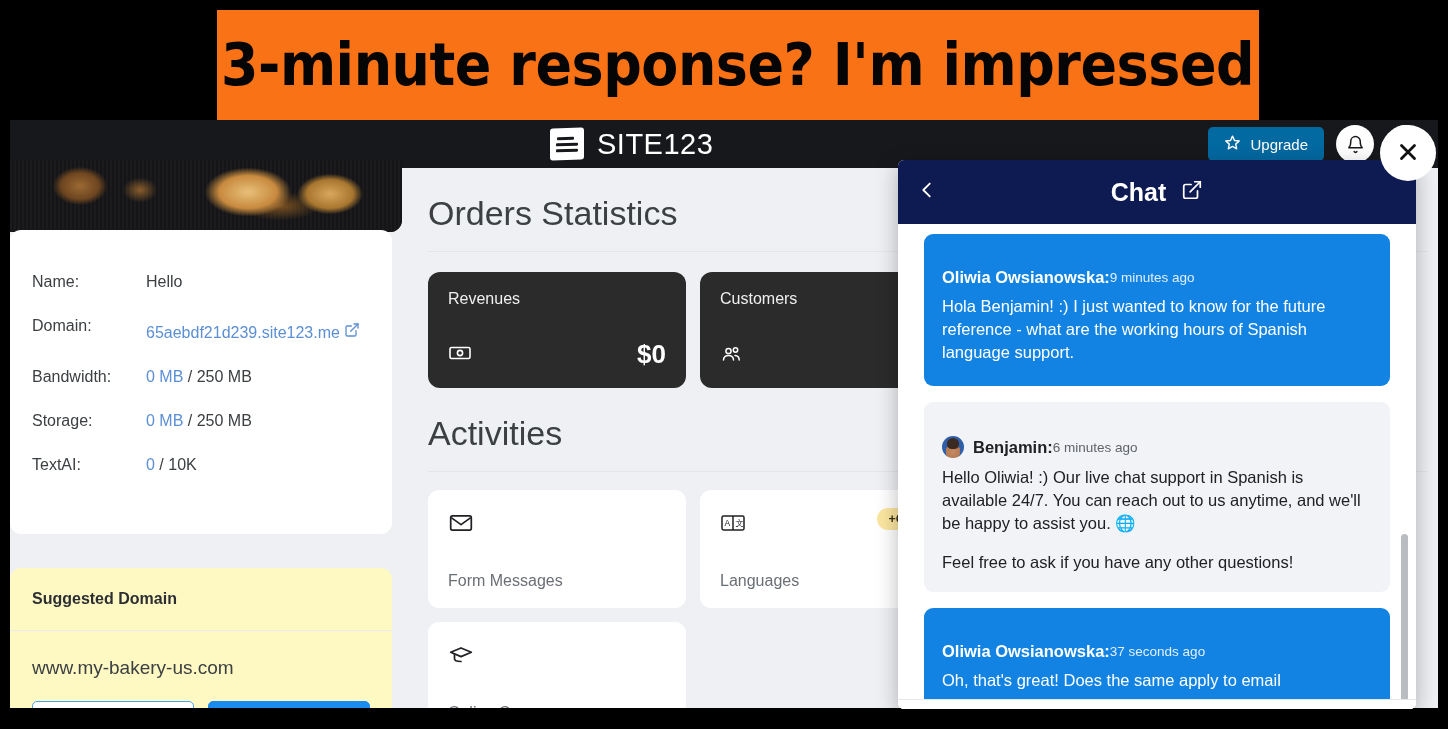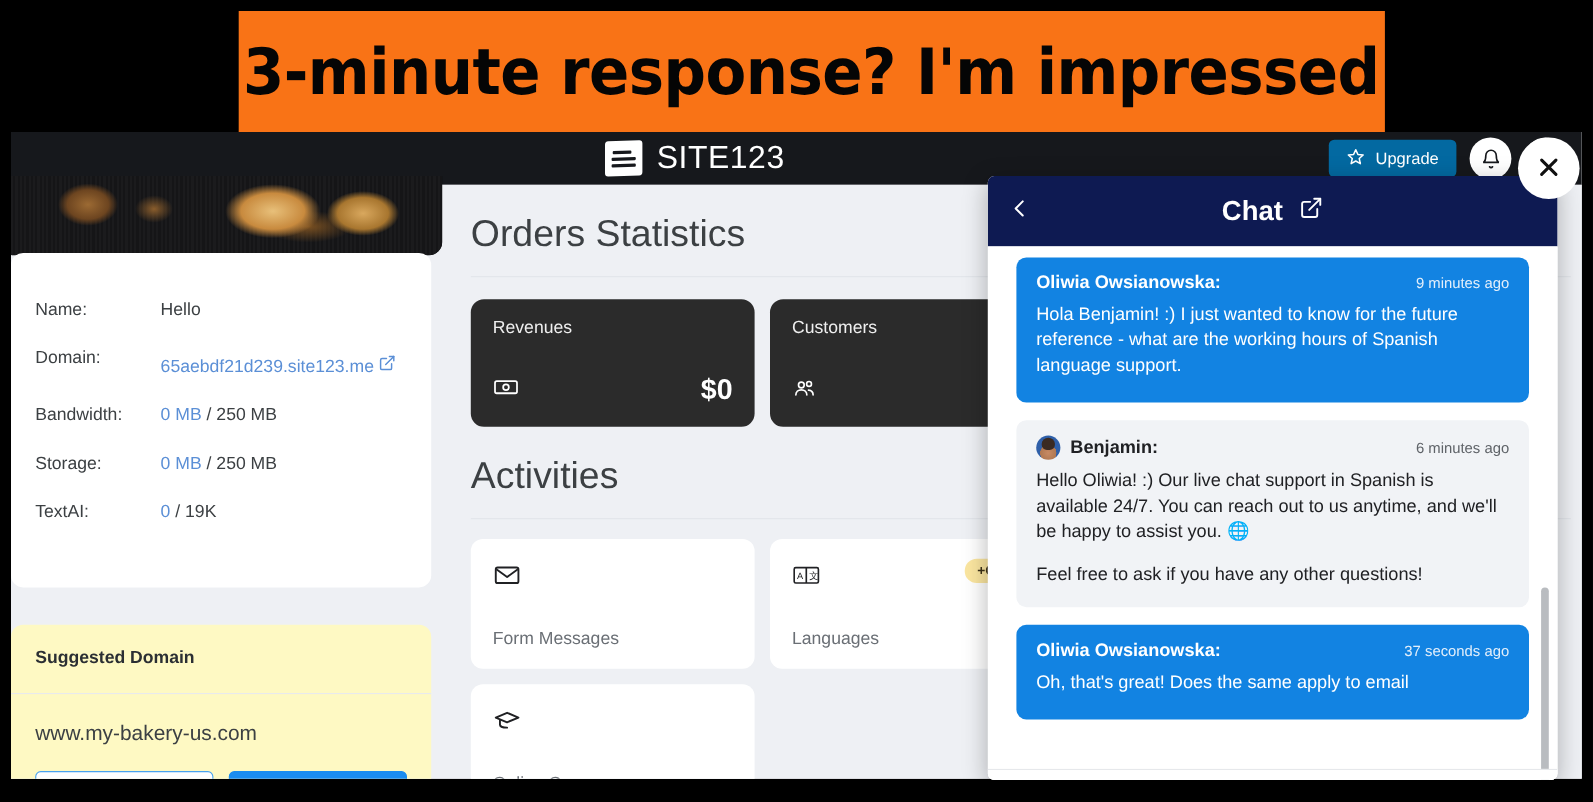--- a/index.html
+++ b/index.html
@@ -144,21 +144,21 @@
   .chat-title { font-size: 25px; font-weight: 700; color: #fff; display: flex; align-items: center; gap: 15px; }
   .chat-body { position: relative; height: 485px; background: #fff; padding: 10px 26px 0 26px; overflow: hidden; }
 
   .msg { margin-bottom: 16px; }
   .bubble-blue {
     background: #1283e2; color: #fff; border-radius: 9px; padding: 14px 18px 22px 18px;
   }
   .bubble-grey {
     background: #f1f3f6; color: #202124; border-radius: 9px; padding: 14px 18px 18px 18px;
   }
-  .msg-head { display: flex; align-items: center; justify-content: space-between; margin-bottom: 8px; }
+  .msg-head { display: flex; align-items: center; justify-content: flex-start; margin-bottom: 8px; margin-top: 20px; }
   .msg-who { font-size: 16.5px; font-weight: 700; display: flex; align-items: center; gap: 9px; }
   .msg-time { font-size: 13.5px; }
   .bubble-blue .msg-time { color: #e3effb; }
   .bubble-grey .msg-time { color: #5f6368; }
   .msg-text { font-size: 16.5px; line-height: 23px; }
   .msg-text + .msg-text { margin-top: 16px; }
   .avatar {
     width: 22px; height: 22px; border-radius: 50%; flex: none;
     background: radial-gradient(circle at 50% 72%, #c78a64 0%, #b07852 38%, #2f5fa8 39%, #2f5fa8 100%);
     position: relative; overflow: hidden;
@@ -255,21 +255,21 @@
           <div class="info-row">
             <div class="k">Bandwidth:</div>
             <div class="v"><span class="blue">0 MB</span> <span>/ 250 MB</span></div>
           </div>
           <div class="info-row">
             <div class="k">Storage:</div>
             <div class="v"><span class="blue">0 MB</span> <span>/ 250 MB</span></div>
           </div>
           <div class="info-row">
             <div class="k">TextAI:</div>
-            <div class="v"><span class="blue">0</span> <span>/ 19K</span></div>
+            <div class="v"><span class="blue">0</span> <span>/ 10K</span></div>
           </div>
         </div>
 
         <div class="sug-card">
           <div class="sug-head">Suggested Domain</div>
           <div class="sug-domain">www.my-bakery-us.com</div>
           <div class="sug-btns">
             <button class="btn-outline"></button>
             <button class="btn-filled"></button>
           </div>

